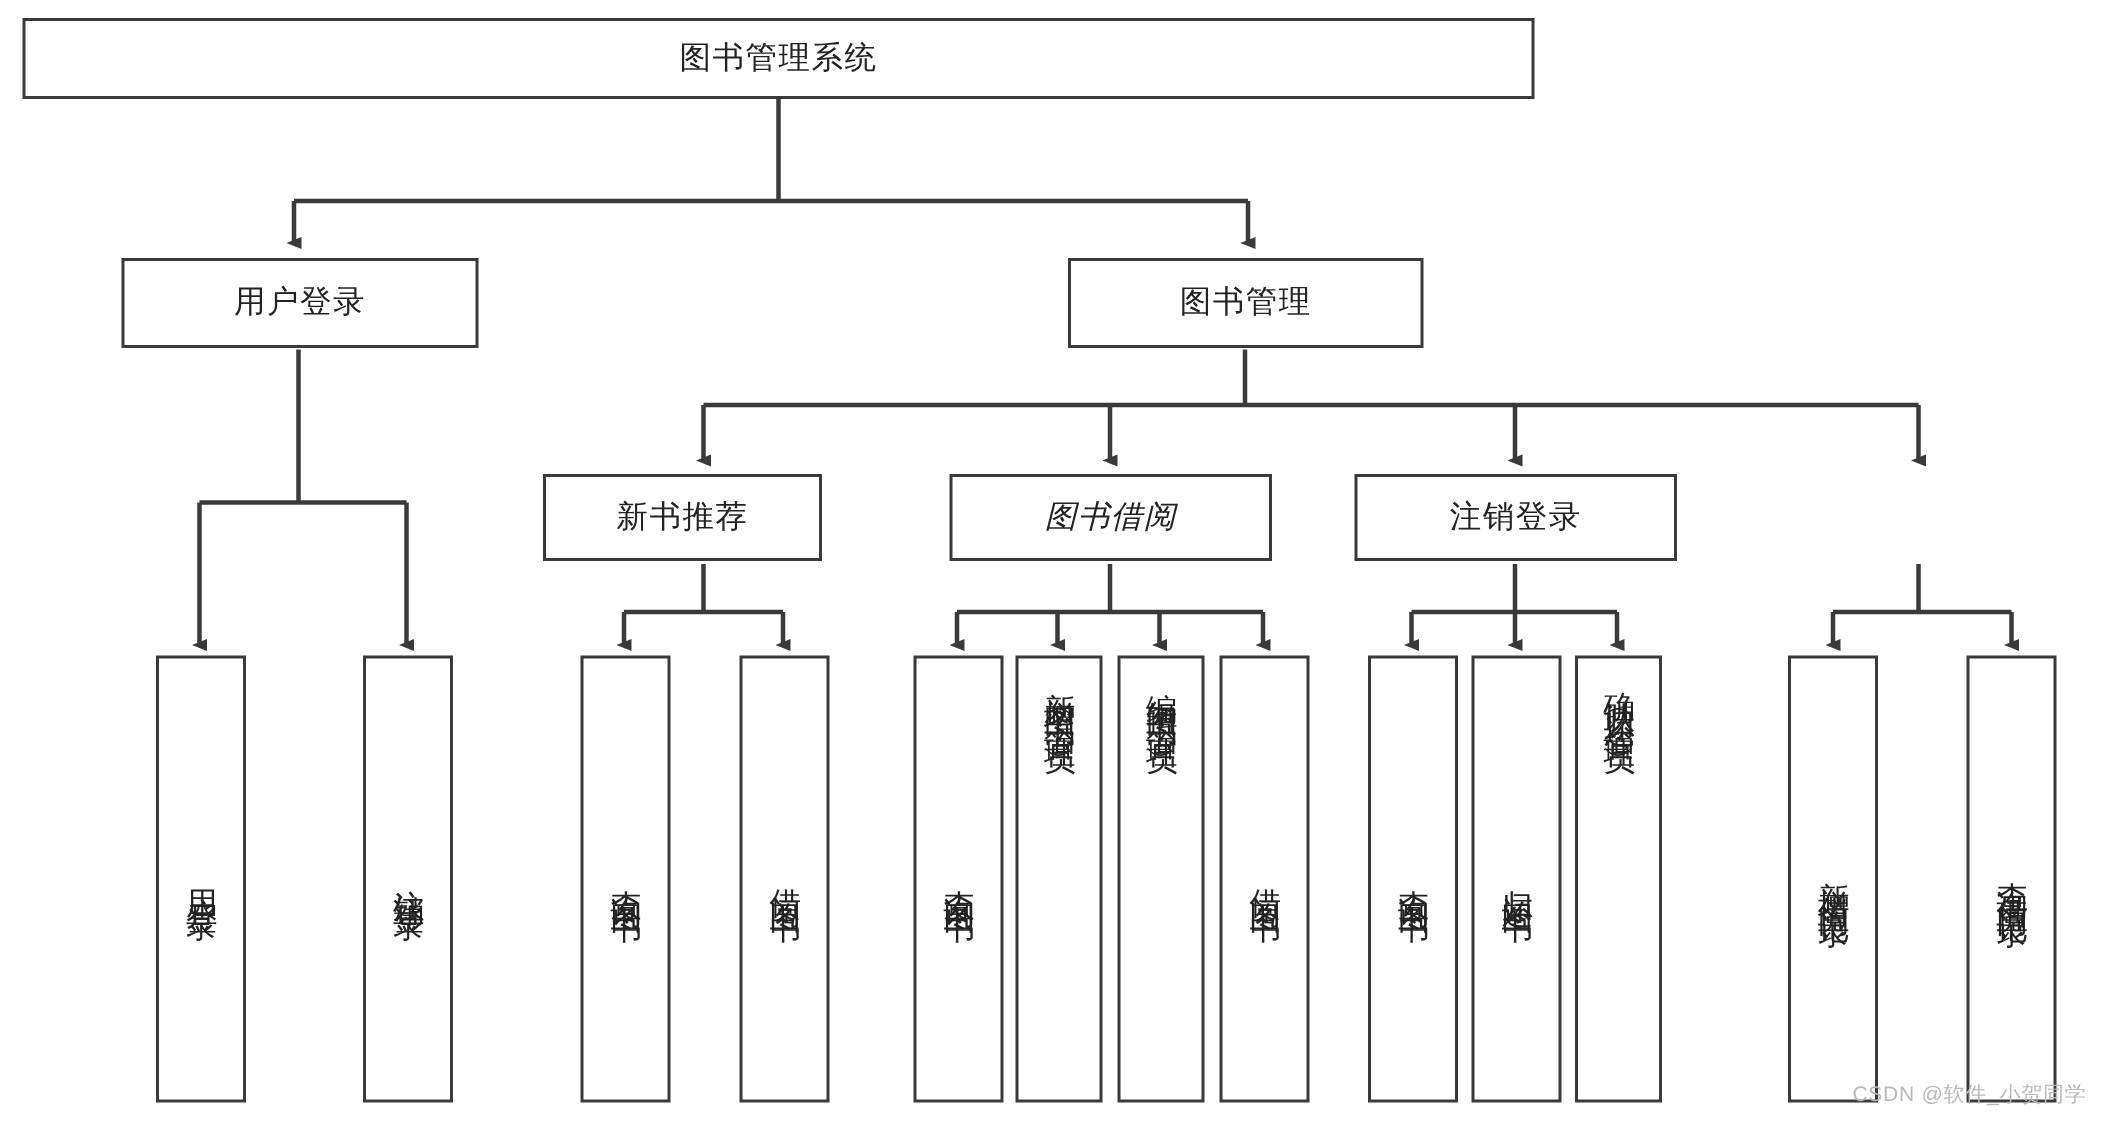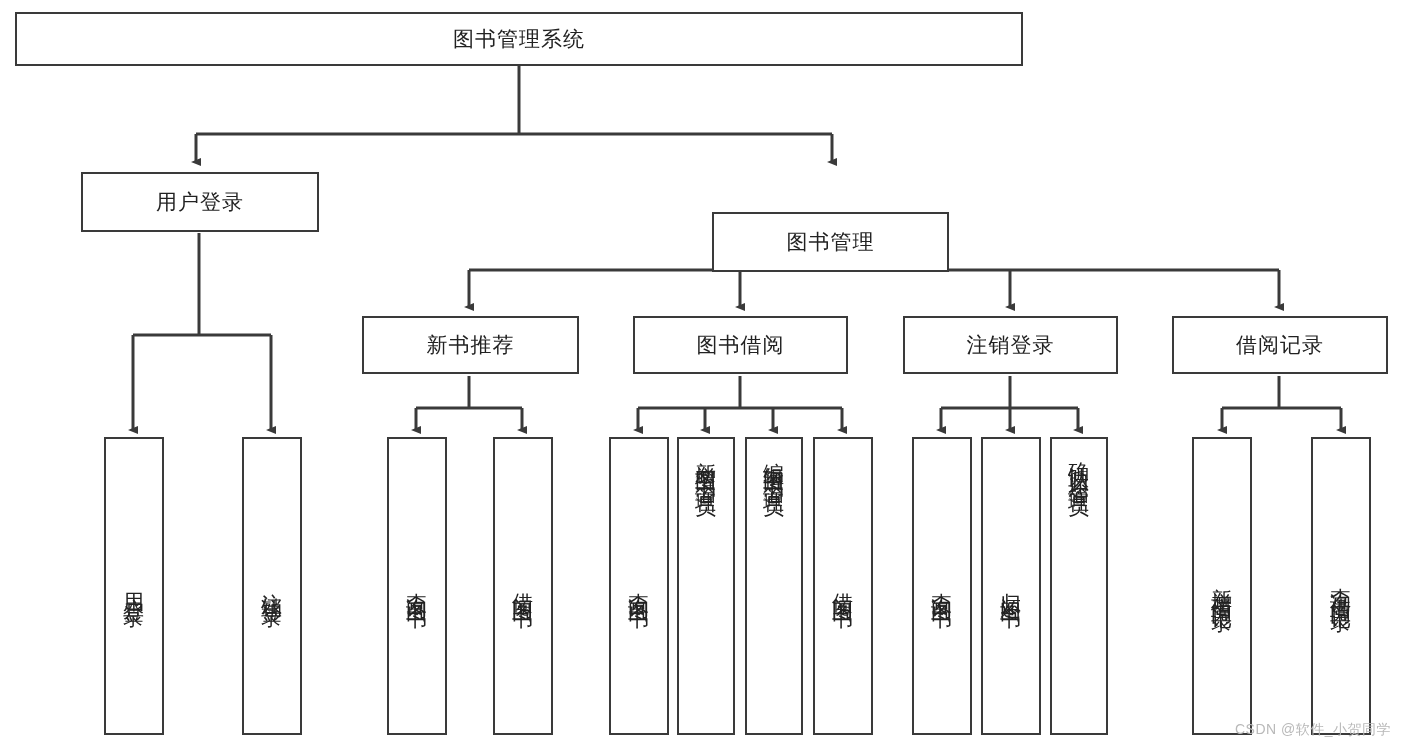--- a/index.html
+++ b/index.html
@@ -131,39 +131,36 @@
   </svg>
 
   <div class="node h" style="left:15px; top:12px; width:1008px; height:54px;">
     <span>图书管理系统</span>
   </div>
 
   <div class="node h" style="left:81px; top:172px; width:238px; height:60px;">
     <span>用户登录</span>
   </div>
 
-  <div class="node h" style="left:712px; top:172px; width:237px; height:60px;margin-top:40px;">
+  <div class="node h" style="left:712px; top:172px; width:237px; height:60px;">
     <span>图书管理</span>
   </div>
 
-  <div class="node h" style="left:362px; top:316px; width:217px; height:58px;">
+  <div class="node h" style="left:362px; top:316px; width:186px; height:58px;">
     <span>新书推荐</span>
   </div>
 
-  <div class="node h" style="left:633px; top:316px; width:215px; height:58px;">
+  <div class="node h" style="left:633px; top:316px; width:215px; height:58px;font-style:italic;">
     <span>图书借阅</span>
   </div>
 
   <div class="node h" style="left:903px; top:316px; width:215px; height:58px;">
     <span>注销登录</span>
   </div>
 
-  <div class="node h" style="left:1172px; top:316px; width:216px; height:58px;">
-    <span>借阅记录</span>
-  </div>
 
   <div class="node v" style="left:104px; top:437px; width:60px; height:298px;">
     <span class="vtext">用户登录</span>
   </div>
 
   <div class="node v" style="left:242px; top:437px; width:60px; height:298px;">
     <span class="vtext">注销登录</span>
   </div>
 
   <div class="node v" style="left:387px; top:437px; width:60px; height:298px;">

